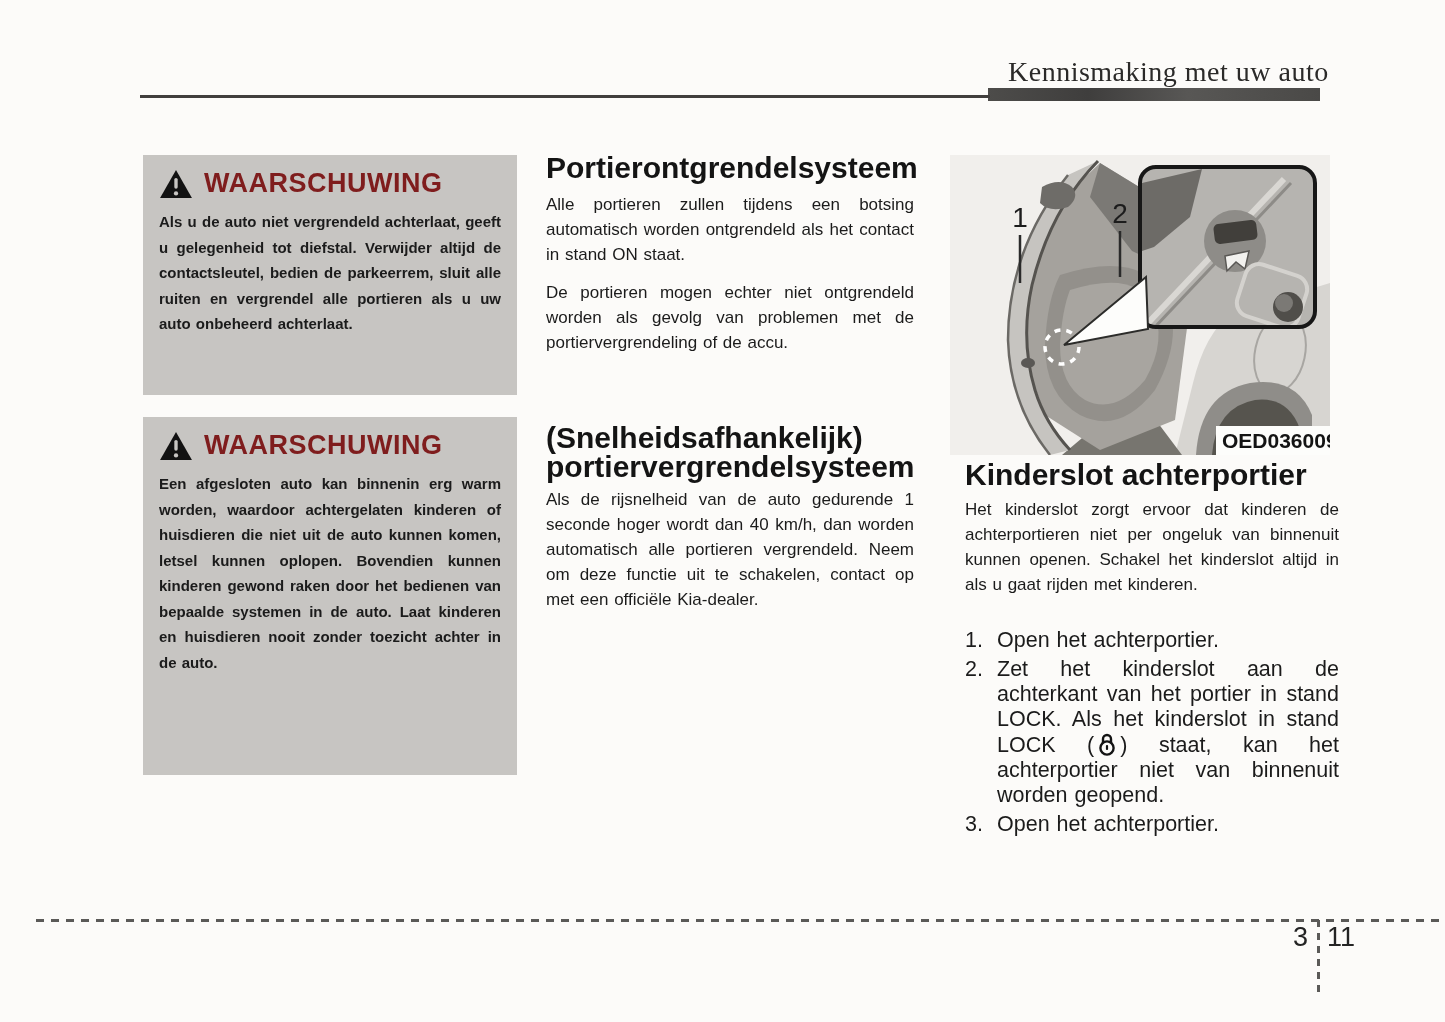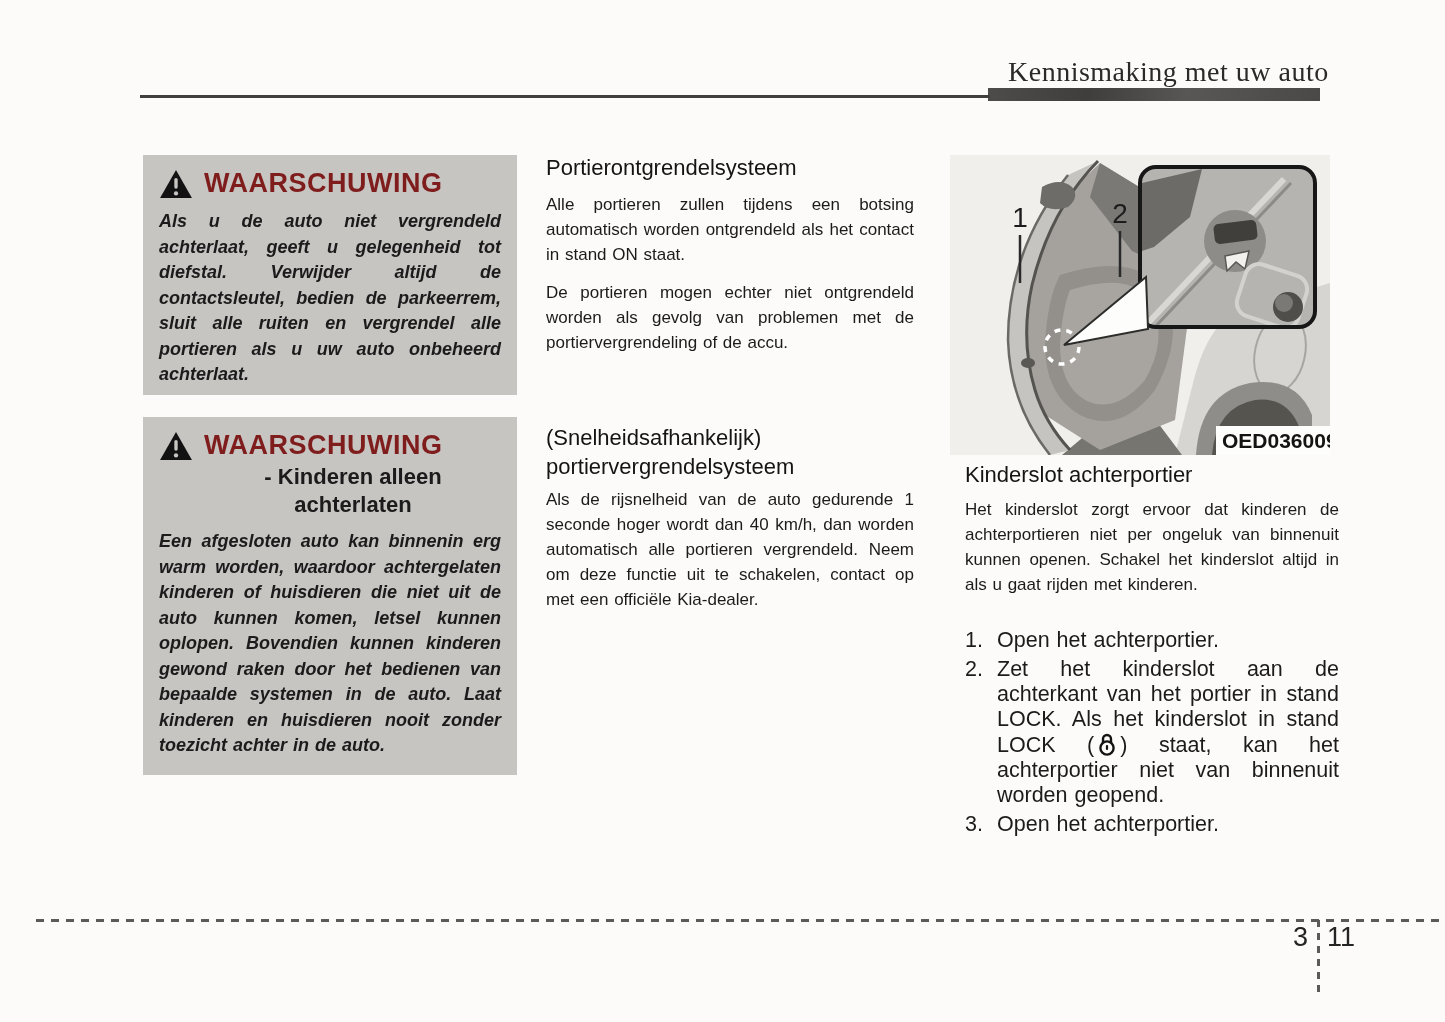--- a/index.html
+++ b/index.html
@@ -38,30 +38,29 @@
   .warning-box.box2 { top: 417px; height: 358px; }
   .warning-head { display: flex; align-items: center; gap: 11px; }
   .warning-title {
     font-weight: bold; font-size: 27px; letter-spacing: 0.5px; color: #7f1d1d;
   }
   .warning-subtitle {
     font-weight: bold; font-size: 22px; line-height: 28px;
     text-align: center; padding-left: 46px; margin-top: 2px;
   }
   .warning-body {
-    font-weight: bold; font-size: 18px; line-height: 25.5px;
+    font-weight: bold; font-size: 15px; line-height: 25.5px;
     text-align: justify; text-align-last: left; margin-top: 10px;
     word-spacing: 1px;
-    font-style: italic;
   }
 
   
   .col2 { position: absolute; left: 546px; width: 368px; }
   .sec-heading {
-    font-weight: normal; font-size: 22px; line-height: 29px; color: #141414;
+    font-weight: bold; font-size: 30px; line-height: 29px; color: #141414;
   }
   .body-par {
     font-size: 17px; line-height: 25px;
     text-align: justify; text-align-last: left; word-spacing: 1px;
   }
   #h-doorunlock { top: 153px; }
   #p-doorunlock-1 { top: 192px; }
   #p-doorunlock-2 { top: 280px; }
   #h-speedlock { top: 423px; }
   #p-speedlock { top: 487px; }
@@ -114,21 +113,20 @@
 
 <div class="warning-box box2">
   <div class="warning-head">
     <svg class="warn-icon" width="34" height="30" viewBox="0 0 36 32" aria-hidden="true">
       <path d="M18 1 L35 31 H1 Z" fill="#121212"></path>
       <rect x="16.2" y="9.5" width="3.6" height="11.5" rx="1.8" fill="#c7c5c2"></rect>
       <circle cx="18" cy="26" r="2.3" fill="#c7c5c2"></circle>
     </svg>
     <span class="warning-title">WAARSCHUWING</span>
   </div>
-  <div class="warning-subtitle">- Kinderen alleen achterlaten</div>
   <p class="warning-body">Een afgesloten auto kan binnenin erg warm worden, waardoor achtergelaten kinderen of huisdieren die niet uit de auto kunnen komen, letsel kunnen oplopen. Bovendien kunnen kinderen gewond raken door het bedienen van bepaalde systemen in de auto. Laat kinderen en huisdieren nooit zonder toezicht achter in de auto.</p>
 </div>
 
 <h3 class="col2 sec-heading" id="h-doorunlock">Portierontgrendelsysteem</h3>
 <p class="col2 body-par" id="p-doorunlock-1">Alle portieren zullen tijdens een botsing automatisch worden ontgrendeld als het contact in stand ON staat.</p>
 <p class="col2 body-par" id="p-doorunlock-2">De portieren mogen echter niet ontgrendeld worden als gevolg van problemen met de portiervergrendeling of de accu.</p>
 
 <h3 class="col2 sec-heading" id="h-speedlock">(Snelheidsafhankelijk) portiervergrendelsysteem</h3>
 <p class="col2 body-par" id="p-speedlock">Als de rijsnelheid van de auto gedurende 1 seconde hoger wordt dan 40 km/h, dan worden automatisch alle portieren vergrendeld. Neem om deze functie uit te schakelen, contact op met een officiële Kia-dealer.</p>
 

